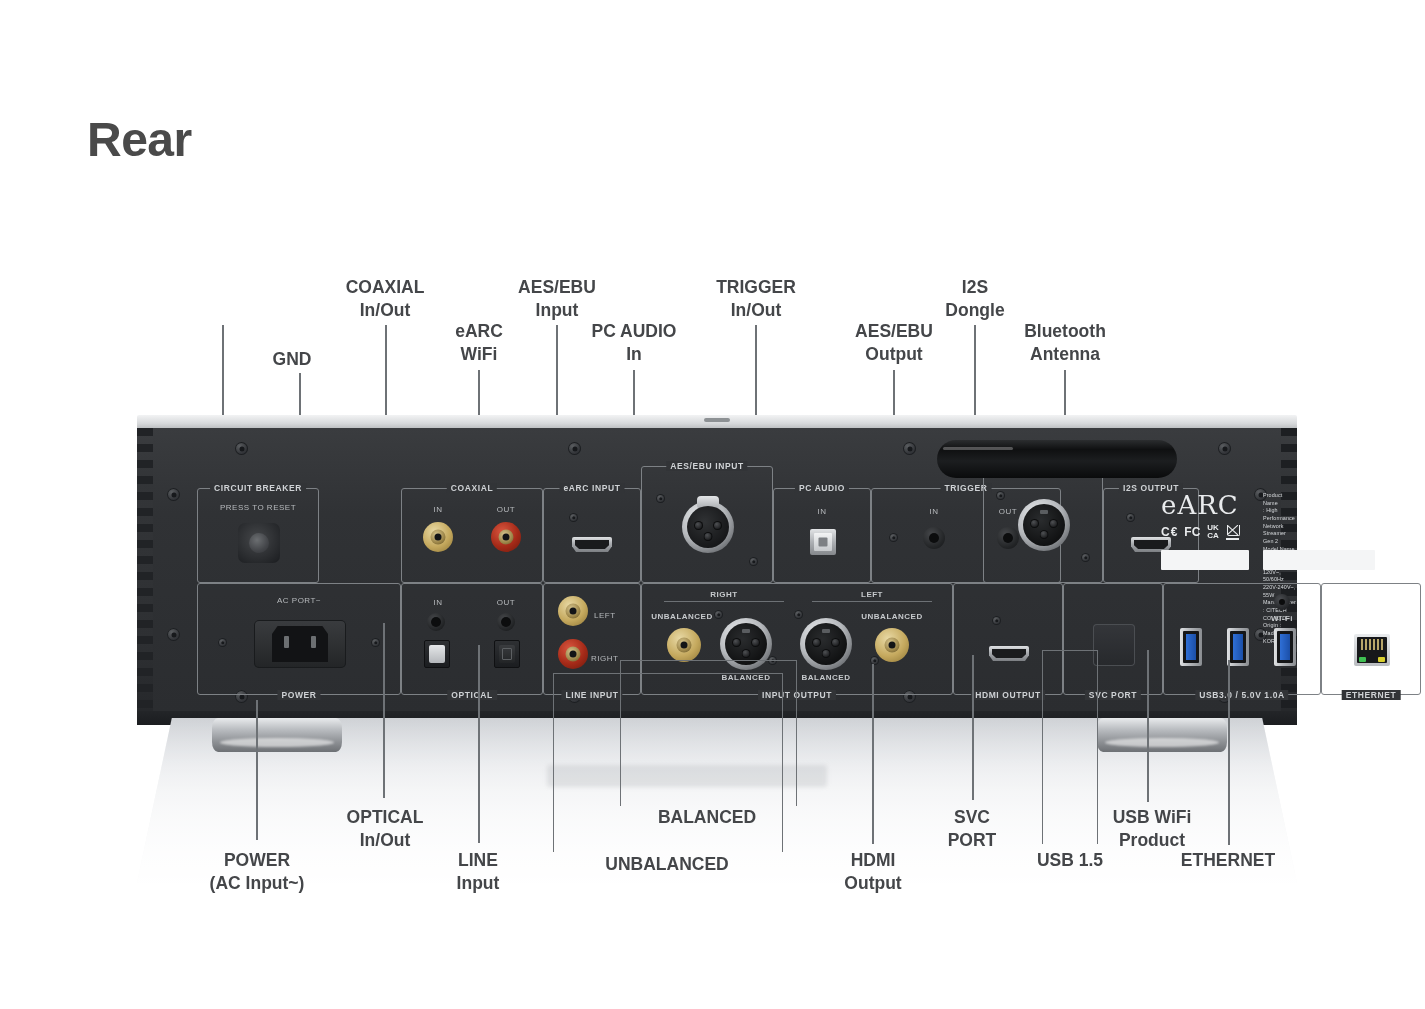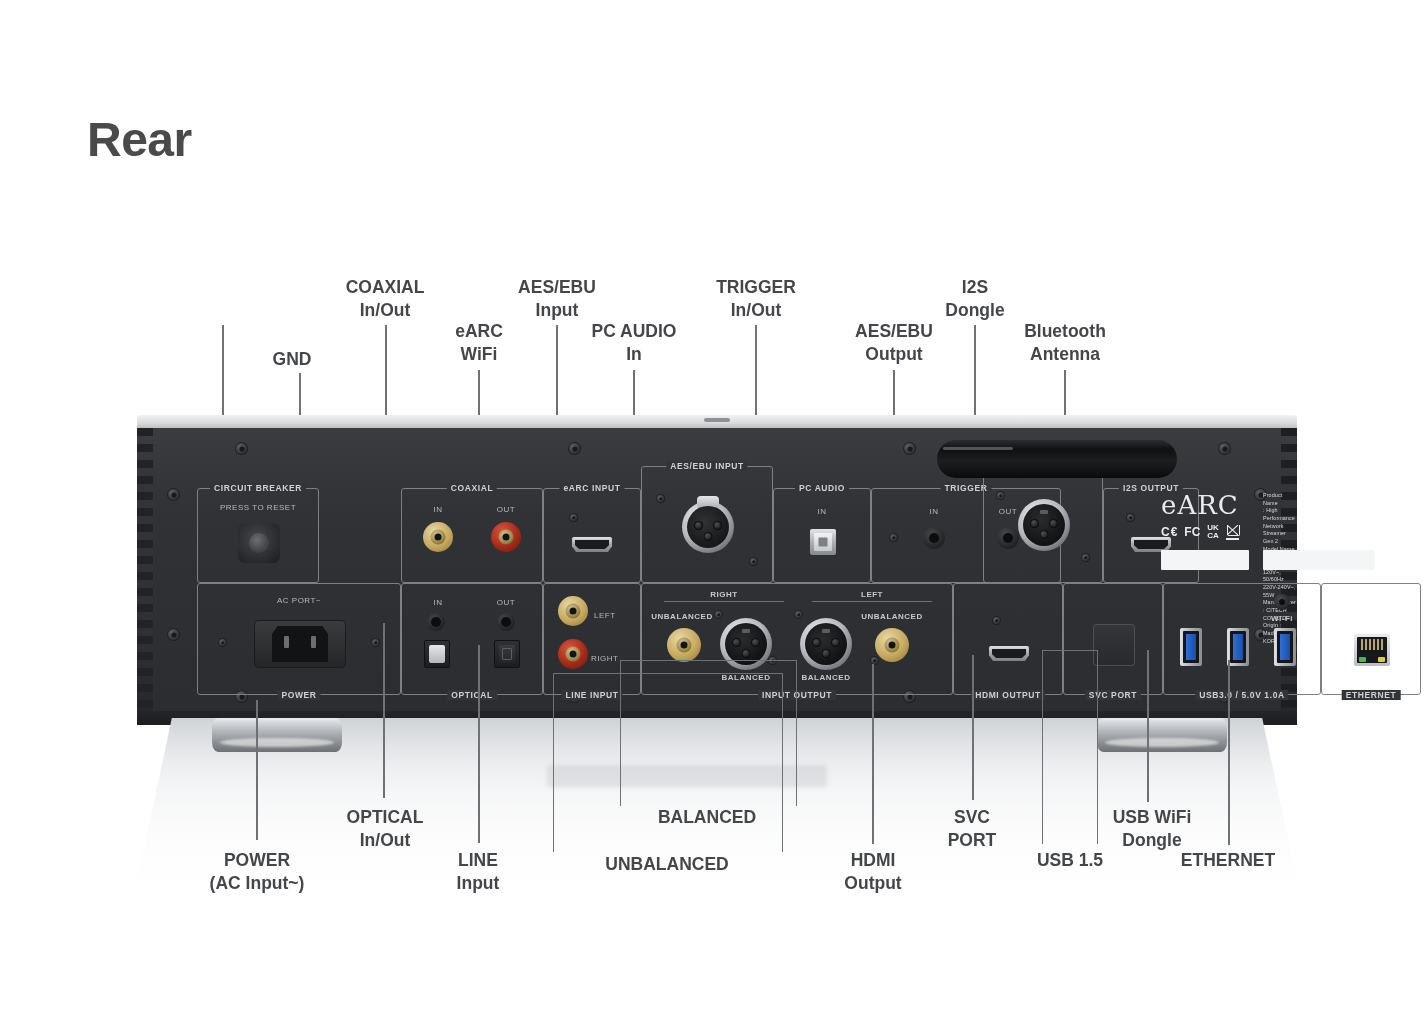--- a/index.html
+++ b/index.html
@@ -728,18 +728,18 @@
 
   <div class="lead v" style="left:965px;top:655px;height:145px;"></div>
   <div class="callout" style="left:915px;top:806px;width:100px;">SVC
 PORT</div>
 
   <div class="bracket" style="left:1035px;top:650px;width:54px;height:193px;"></div>
   <div class="callout" style="left:1012px;top:849px;width:102px;">USB 1.5</div>
 
   <div class="lead v" style="left:1140px;top:650px;height:152px;"></div>
   <div class="callout" style="left:1090px;top:806px;width:110px;">USB WiFi
-Dongle</div>
+Product</div>
 
   <div class="lead v" style="left:1221px;top:660px;height:185px;"></div>
   <div class="callout" style="left:1166px;top:849px;width:110px;">ETHERNET</div>
 
 </div>
 
 </body></html>

